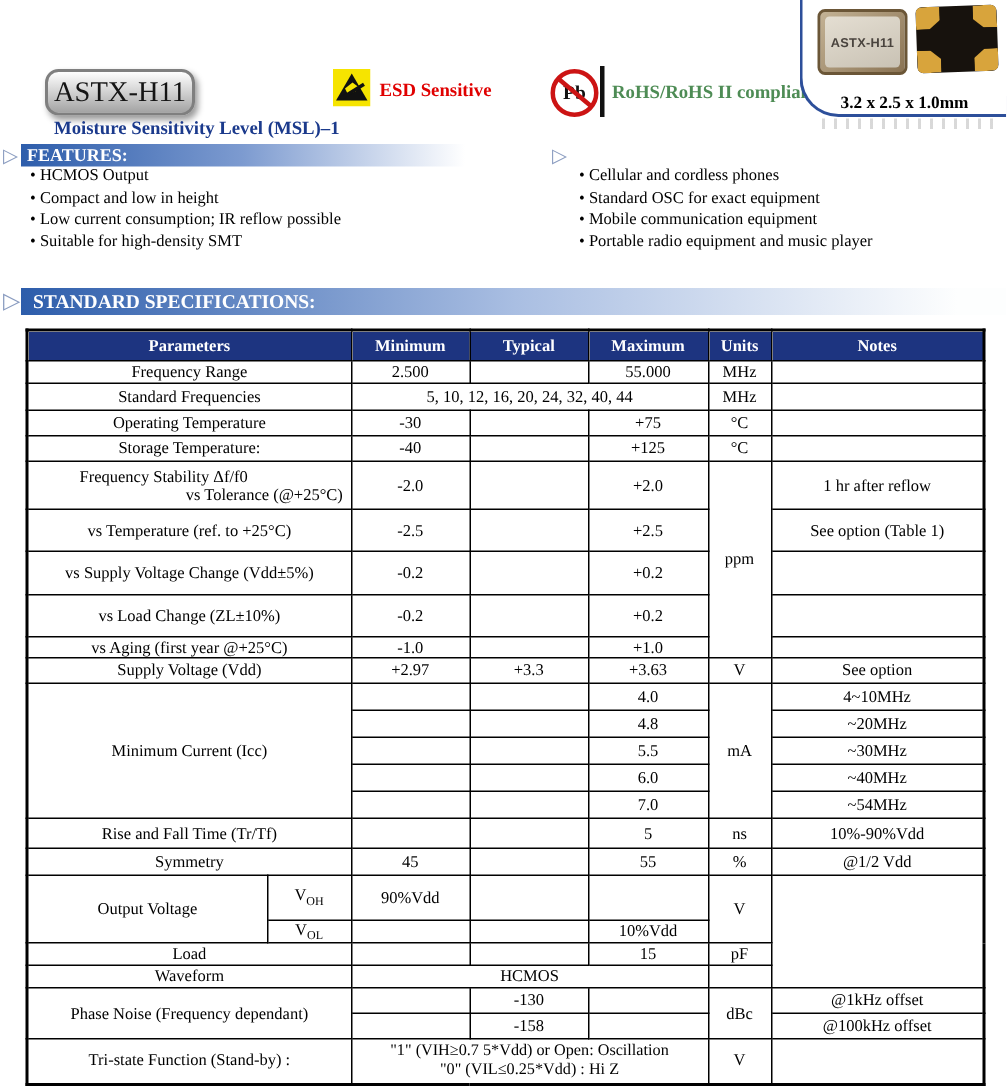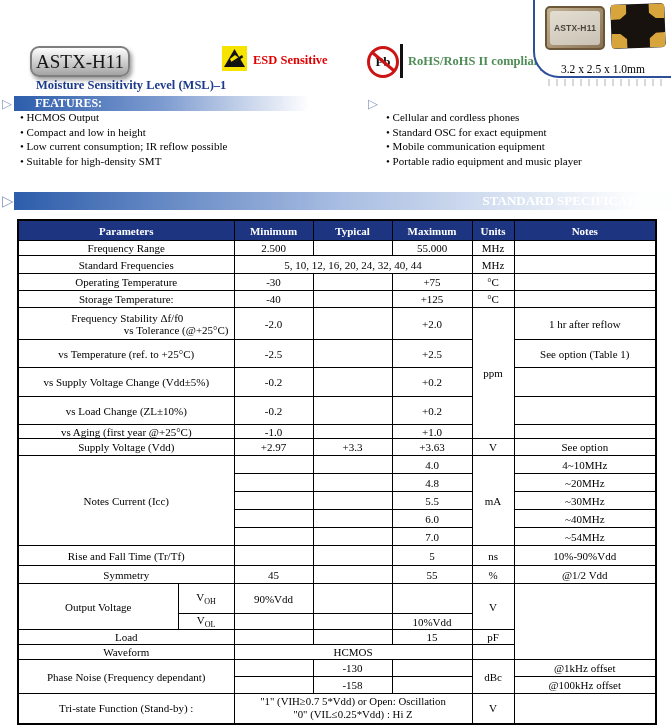--- a/index.html
+++ b/index.html
@@ -20,21 +20,21 @@
              background:linear-gradient(160deg,#e4ded2,#c9c2b4);display:flex;align-items:center;justify-content:center;}
   .chip-face span{font-family:"Liberation Sans",sans-serif;font-size:8.5px;font-weight:bold;color:#4a443e;letter-spacing:.2px;}
   .chip-right{position:absolute;left:76px;top:4px;width:54px;height:44px;background:#17120d;
               border-radius:4px;transform:rotate(-2deg);overflow:hidden;}
   .pad{position:absolute;width:16px;height:15px;background:#d8a43c;}
   .pad.tl{left:0;top:0;clip-path:polygon(0 0,100% 0,100% 60%,55% 100%,0 100%);}
   .pad.tr{right:0;top:0;clip-path:polygon(0 0,100% 0,100% 100%,45% 100%,0 60%);}
   .pad.bl{left:0;bottom:0;clip-path:polygon(0 0,55% 0,100% 40%,100% 100%,0 100%);}
   .pad.br{right:0;bottom:0;clip-path:polygon(45% 0,100% 0,100% 100%,0 100%,0 40%);}
   .chip-dims{position:absolute;left:0;bottom:1px;width:100%;text-align:center;
-             font-size:11.5px;font-weight:normal;}
+             font-size:11.5px;font-weight:bold;}
   .ruler{position:absolute;left:548px;top:79px;width:118px;height:7px;opacity:.55;
          background:repeating-linear-gradient(90deg,#b9b9b9 0 2px,transparent 2px 8px);}
 
   
   .model-badge{position:absolute;left:30px;top:46px;width:96px;height:27px;border-radius:9px;
                background:linear-gradient(#fefefe,#d6d6d6 45%,#a3a3a3);border:2px solid #7f7f7f;
                box-shadow:2px 3px 4px rgba(0,0,0,.4);display:flex;align-items:center;justify-content:center;
                font-size:19px;color:#151515;}
   .esd-icon{position:absolute;left:222px;top:46px;width:25px;height:25px;}
   .esd-label{position:absolute;left:253px;top:53px;color:#e00000;font-weight:bold;font-size:12.5px;}
@@ -42,40 +42,40 @@
            border-radius:50%;background:#fff;display:flex;align-items:center;justify-content:center;}
   .pb-icon span{font-size:13px;font-weight:bold;color:#111;}
   .pb-slash{position:absolute;left:-1px;top:11px;width:28px;height:3px;background:#cc1414;transform:rotate(40deg);}
   .pb-sep{position:absolute;left:400px;top:44px;width:3px;height:34px;background:#111;}
   .rohs-label{position:absolute;left:408px;top:54px;color:#4e8c55;font-weight:bold;font-size:12.5px;}
   .msl{position:absolute;left:36px;top:78px;color:#1b3a8c;font-weight:bold;font-size:12.5px;}
 
   
   .arrow{position:absolute;font-size:13px;color:#8a9cc0;line-height:15px;}
   .bar{position:absolute;height:15px;color:#fff;font-weight:bold;font-size:12px;line-height:15px;}
-  .bar span{padding-left:21px;}
+  .bar span{padding-left:4px;}
   .features-bar{left:14px;top:96px;width:370px;background:linear-gradient(to right,#2d5dab,#7d9bd0 40%,#fff 80%);}
   .apps-bar{left:380px;top:96px;width:291px;background:linear-gradient(to right,#2d5dab,#7d9bd0 45%,#fff 90%);}
   .specs-bar{left:14px;top:192px;width:657px;height:18px;line-height:18px;font-size:13px;
-             background:linear-gradient(to right,#2d5dab,#a9bee2 50%,#fdfefe 95%);text-align:right;}
+             background:linear-gradient(to right,#2d5dab,#a9bee2 50%,#fdfefe 95%);}
   ul.blist{position:absolute;margin:0;padding:0;list-style:none;font-size:11px;line-height:14.6px;}
   ul.blist li::before{content:"• ";}
   .features-list{left:20px;top:110px;}
   .apps-list{left:386px;top:110px;}
 
   
   table.specs{position:absolute;left:17px;top:219px;width:638px;border-collapse:collapse;
               table-layout:fixed;font-size:11px;}
   table.specs th,table.specs td{border:1px solid #000;padding:0 3px;text-align:center;vertical-align:middle;overflow:hidden;}
   table.specs{border:2px solid #000;}
   table.specs th{background:#1d3480;color:#fff;font-size:11px;font-weight:bold;height:19px;}
   td.pl{text-align:left;padding-left:5px;}
   td.pr{text-align:right;padding-right:4px;}
   td.nl{text-align:left;padding-left:4px;}
-  .stab1 .l1{text-align:center;padding-left:2px;}
+  .stab1 .l1{text-align:left;padding-left:2px;margin-left:29px;}
   .stab1 .l2{text-align:right;padding-right:2px;}
   sub{font-size:8px;}
   .tristate-cell div{font-size:10.8px;line-height:13.5px;}
 </style>
 </head>
 <body>
 
 <div class="page">
 
 
@@ -235,21 +235,21 @@
     <tr style="height:17px">
       <td colspan="2" class="pl">Supply Voltage (Vdd)</td>
       <td>+2.97</td>
       <td>+3.3</td>
       <td>+3.63</td>
       <td>V</td>
       <td>See option</td>
     </tr>
 
     <tr style="height:18px">
-      <td colspan="2" rowspan="5" class="pl">Notes Current (Icc)</td>
+      <td colspan="2" rowspan="5" class="pl">Minimum Current (Icc)</td>
       <td></td>
       <td></td>
       <td>4.0</td>
       <td rowspan="5">mA</td>
       <td>4~10MHz</td>
     </tr>
     <tr style="height:18px">
       <td></td>
       <td></td>
       <td>4.8</td>

